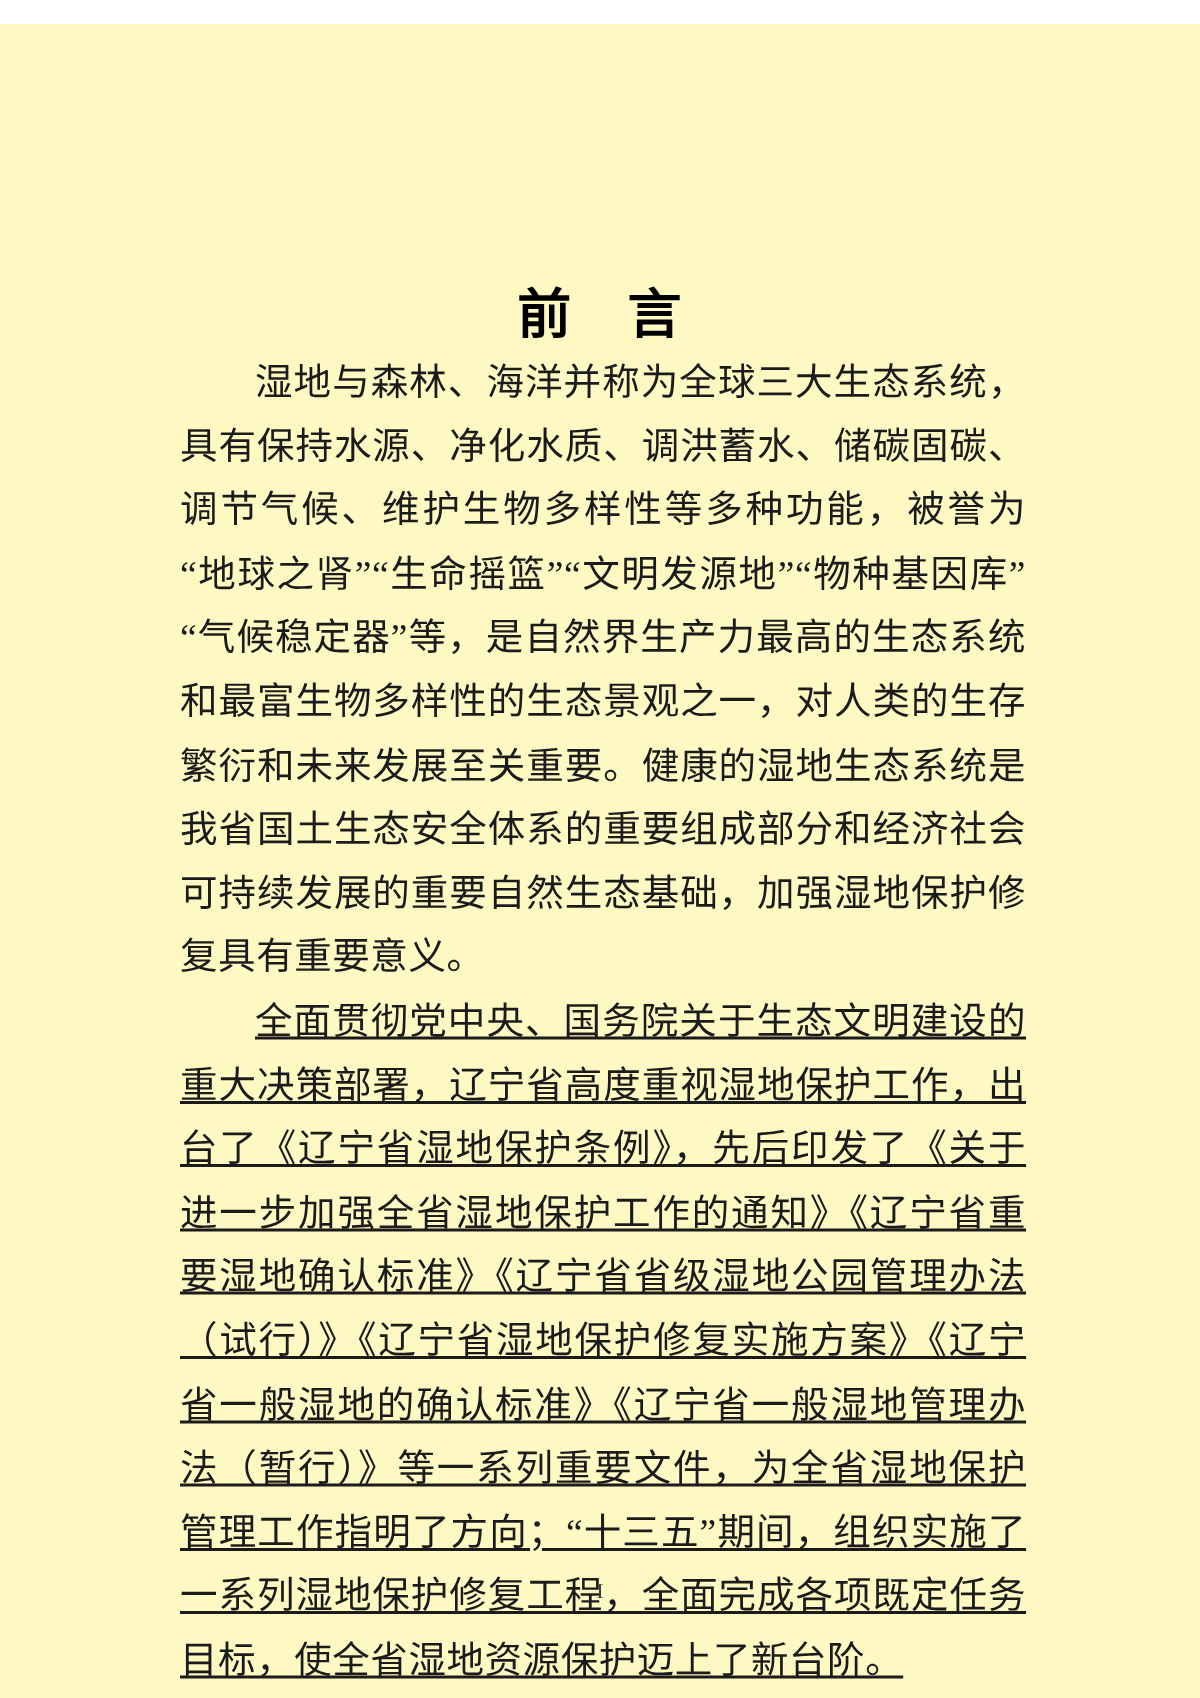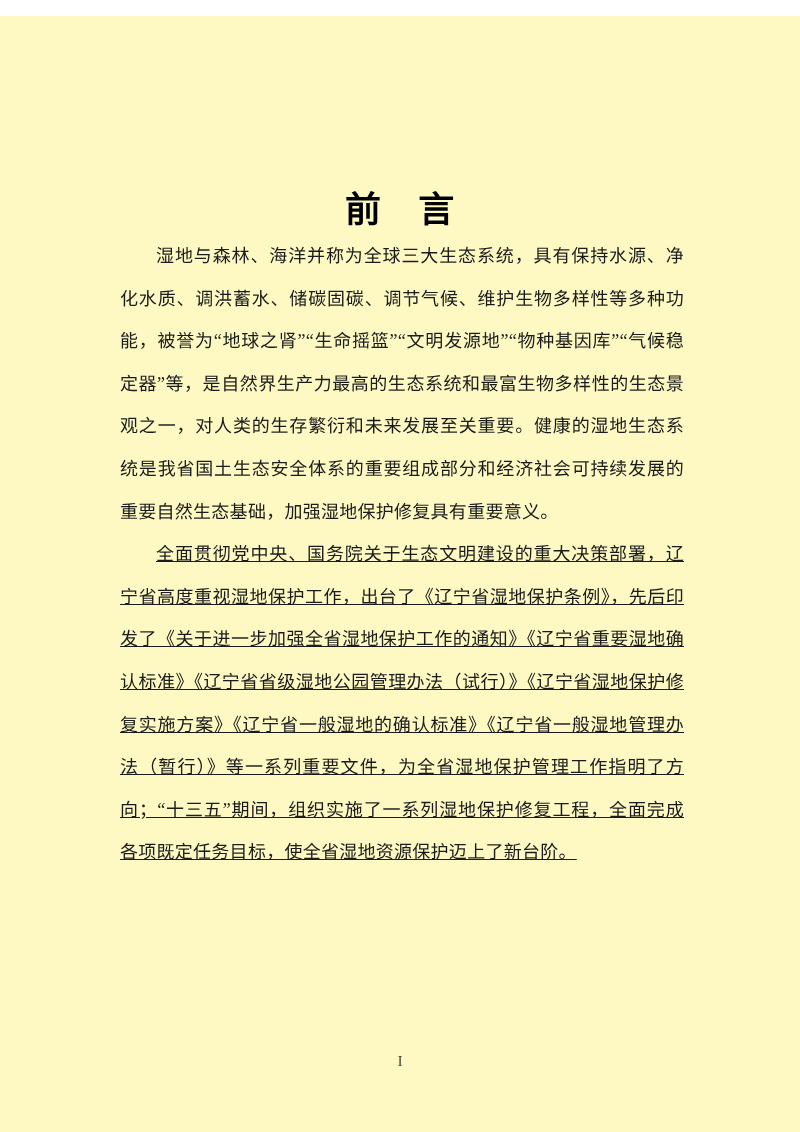--- a/index.html
+++ b/index.html
@@ -38,21 +38,21 @@
   
   .body-block {
     position: absolute;
     top: 219px;
     left: 120px;
     width: 564px;
   }
 
   .para {
     font-family: "Liberation Serif", "DejaVu Serif", serif;
-    font-size: 18px;
+    font-size: 25px;
     line-height: 42.6px;
     color: #1b1b1b;
     text-align: justify;
     text-justify: inter-character;
     text-indent: 2em;
     margin: 0;
     letter-spacing: 0.015em;
     word-break: break-all;
     hanging-punctuation: allow-end;
   }

